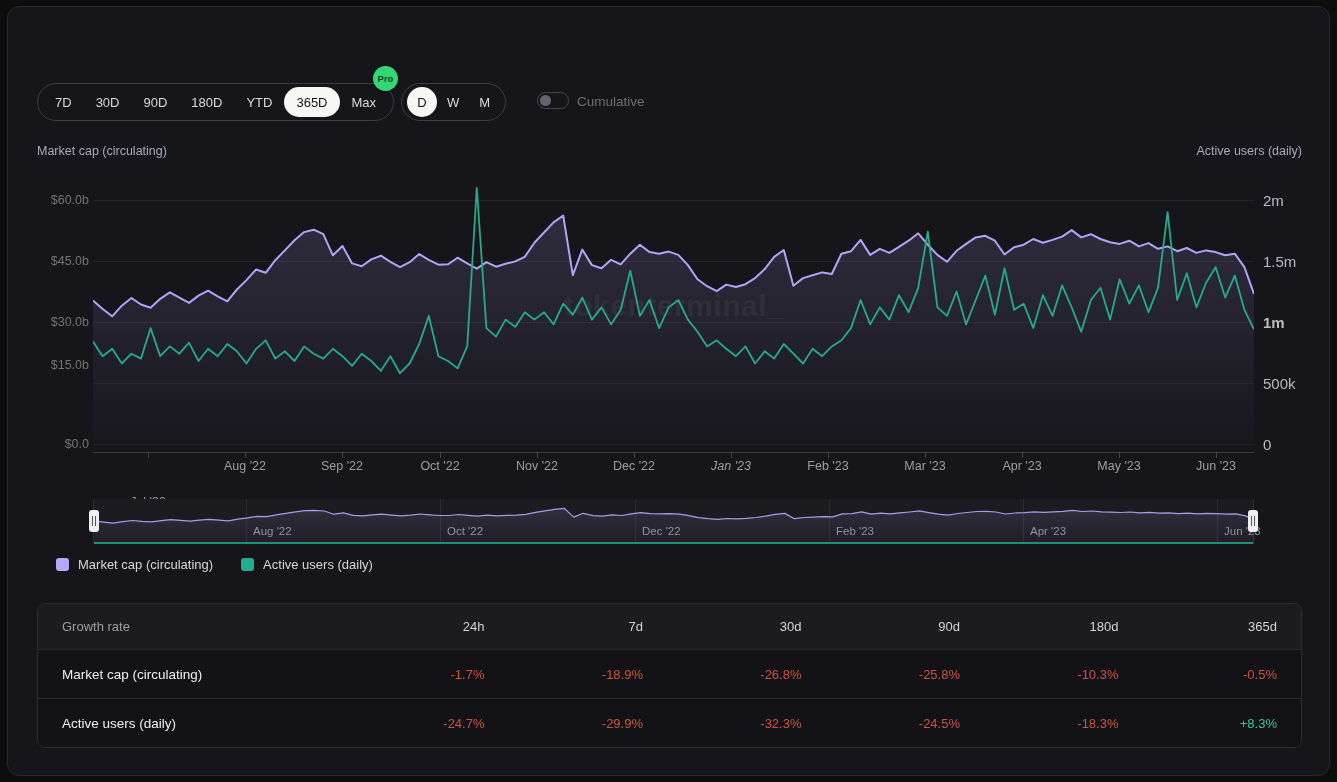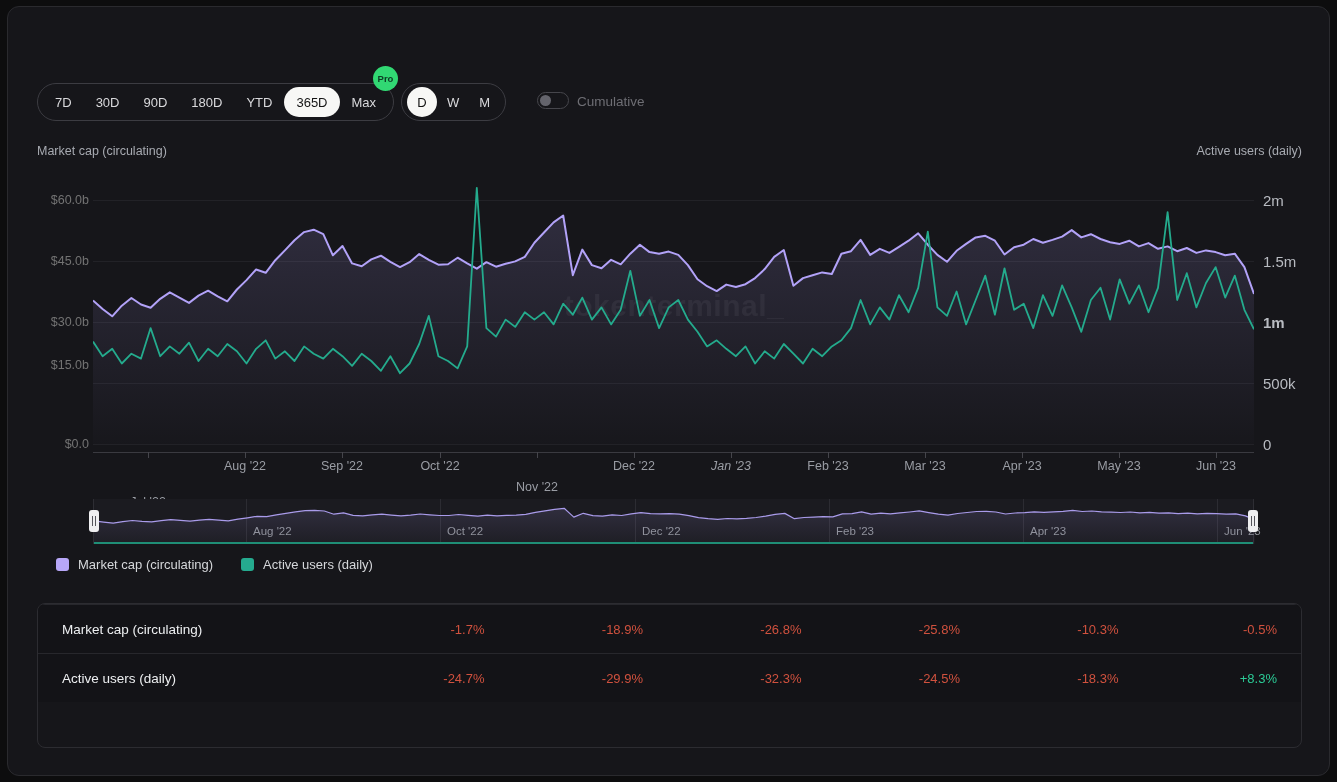--- a/index.html
+++ b/index.html
@@ -136,21 +136,21 @@
     <div id="xtick-layer">
           <div class="xtick-mark" style="left: 147px;"></div>
           <div class="xtick-label" style="left: 112px; margin-top: 36px;">Jul '22</div>
           <div class="xtick-mark" style="left: 244px;"></div>
           <div class="xtick-label" style="left: 209px;">Aug '22</div>
           <div class="xtick-mark" style="left: 341px;"></div>
           <div class="xtick-label" style="left: 306px;">Sep '22</div>
           <div class="xtick-mark" style="left: 439px;"></div>
           <div class="xtick-label" style="left: 404px;">Oct '22</div>
           <div class="xtick-mark" style="left: 536px;"></div>
-          <div class="xtick-label" style="left: 501px; margin-top: 21px;">Nov '22</div>
+          <div class="xtick-label" style="left: 501px;">Nov '22</div>
           <div class="xtick-mark" style="left: 633px;"></div>
           <div class="xtick-label" style="left: 598px;">Dec '22</div>
           <div class="xtick-mark" style="left: 730px;"></div>
           <div class="xtick-label" style="left: 695px; font-style: italic;">Jan '23</div>
           <div class="xtick-mark" style="left: 827px;"></div>
           <div class="xtick-label" style="left: 792px;">Feb '23</div>
           <div class="xtick-mark" style="left: 924px;"></div>
           <div class="xtick-label" style="left: 889px;">Mar '23</div>
           <div class="xtick-mark" style="left: 1021px;"></div>
           <div class="xtick-label" style="left: 986px;">Apr '23</div>
@@ -195,20 +195,29 @@
             <div class="legend-swatch" style="background: rgb(183, 167, 248);"></div>
             <div class="legend-label">Market cap (circulating)</div>
           </div>
           <div class="legend-item">
             <div class="legend-swatch" style="background: rgb(37, 171, 143);"></div>
             <div class="legend-label">Active users (daily)</div>
           </div>
         </div>
 
     <div class="growth-table">
+      <div class="t-row t-head" id="table-head">
+            <div class="t-cell t-label">Growth rate</div>
+            <div class="t-cell">24h</div>
+            <div class="t-cell">7d</div>
+            <div class="t-cell">30d</div>
+            <div class="t-cell">90d</div>
+            <div class="t-cell">180d</div>
+            <div class="t-cell">365d</div>
+          </div>
       <div id="table-body">
             <div class="t-row t-body">
               <div class="t-label">Market cap (circulating)</div>
               <div class="t-cell neg">-1.7%</div>
               <div class="t-cell neg">-18.9%</div>
               <div class="t-cell neg">-26.8%</div>
               <div class="t-cell neg">-25.8%</div>
               <div class="t-cell neg">-10.3%</div>
               <div class="t-cell neg">-0.5%</div>
             </div>

